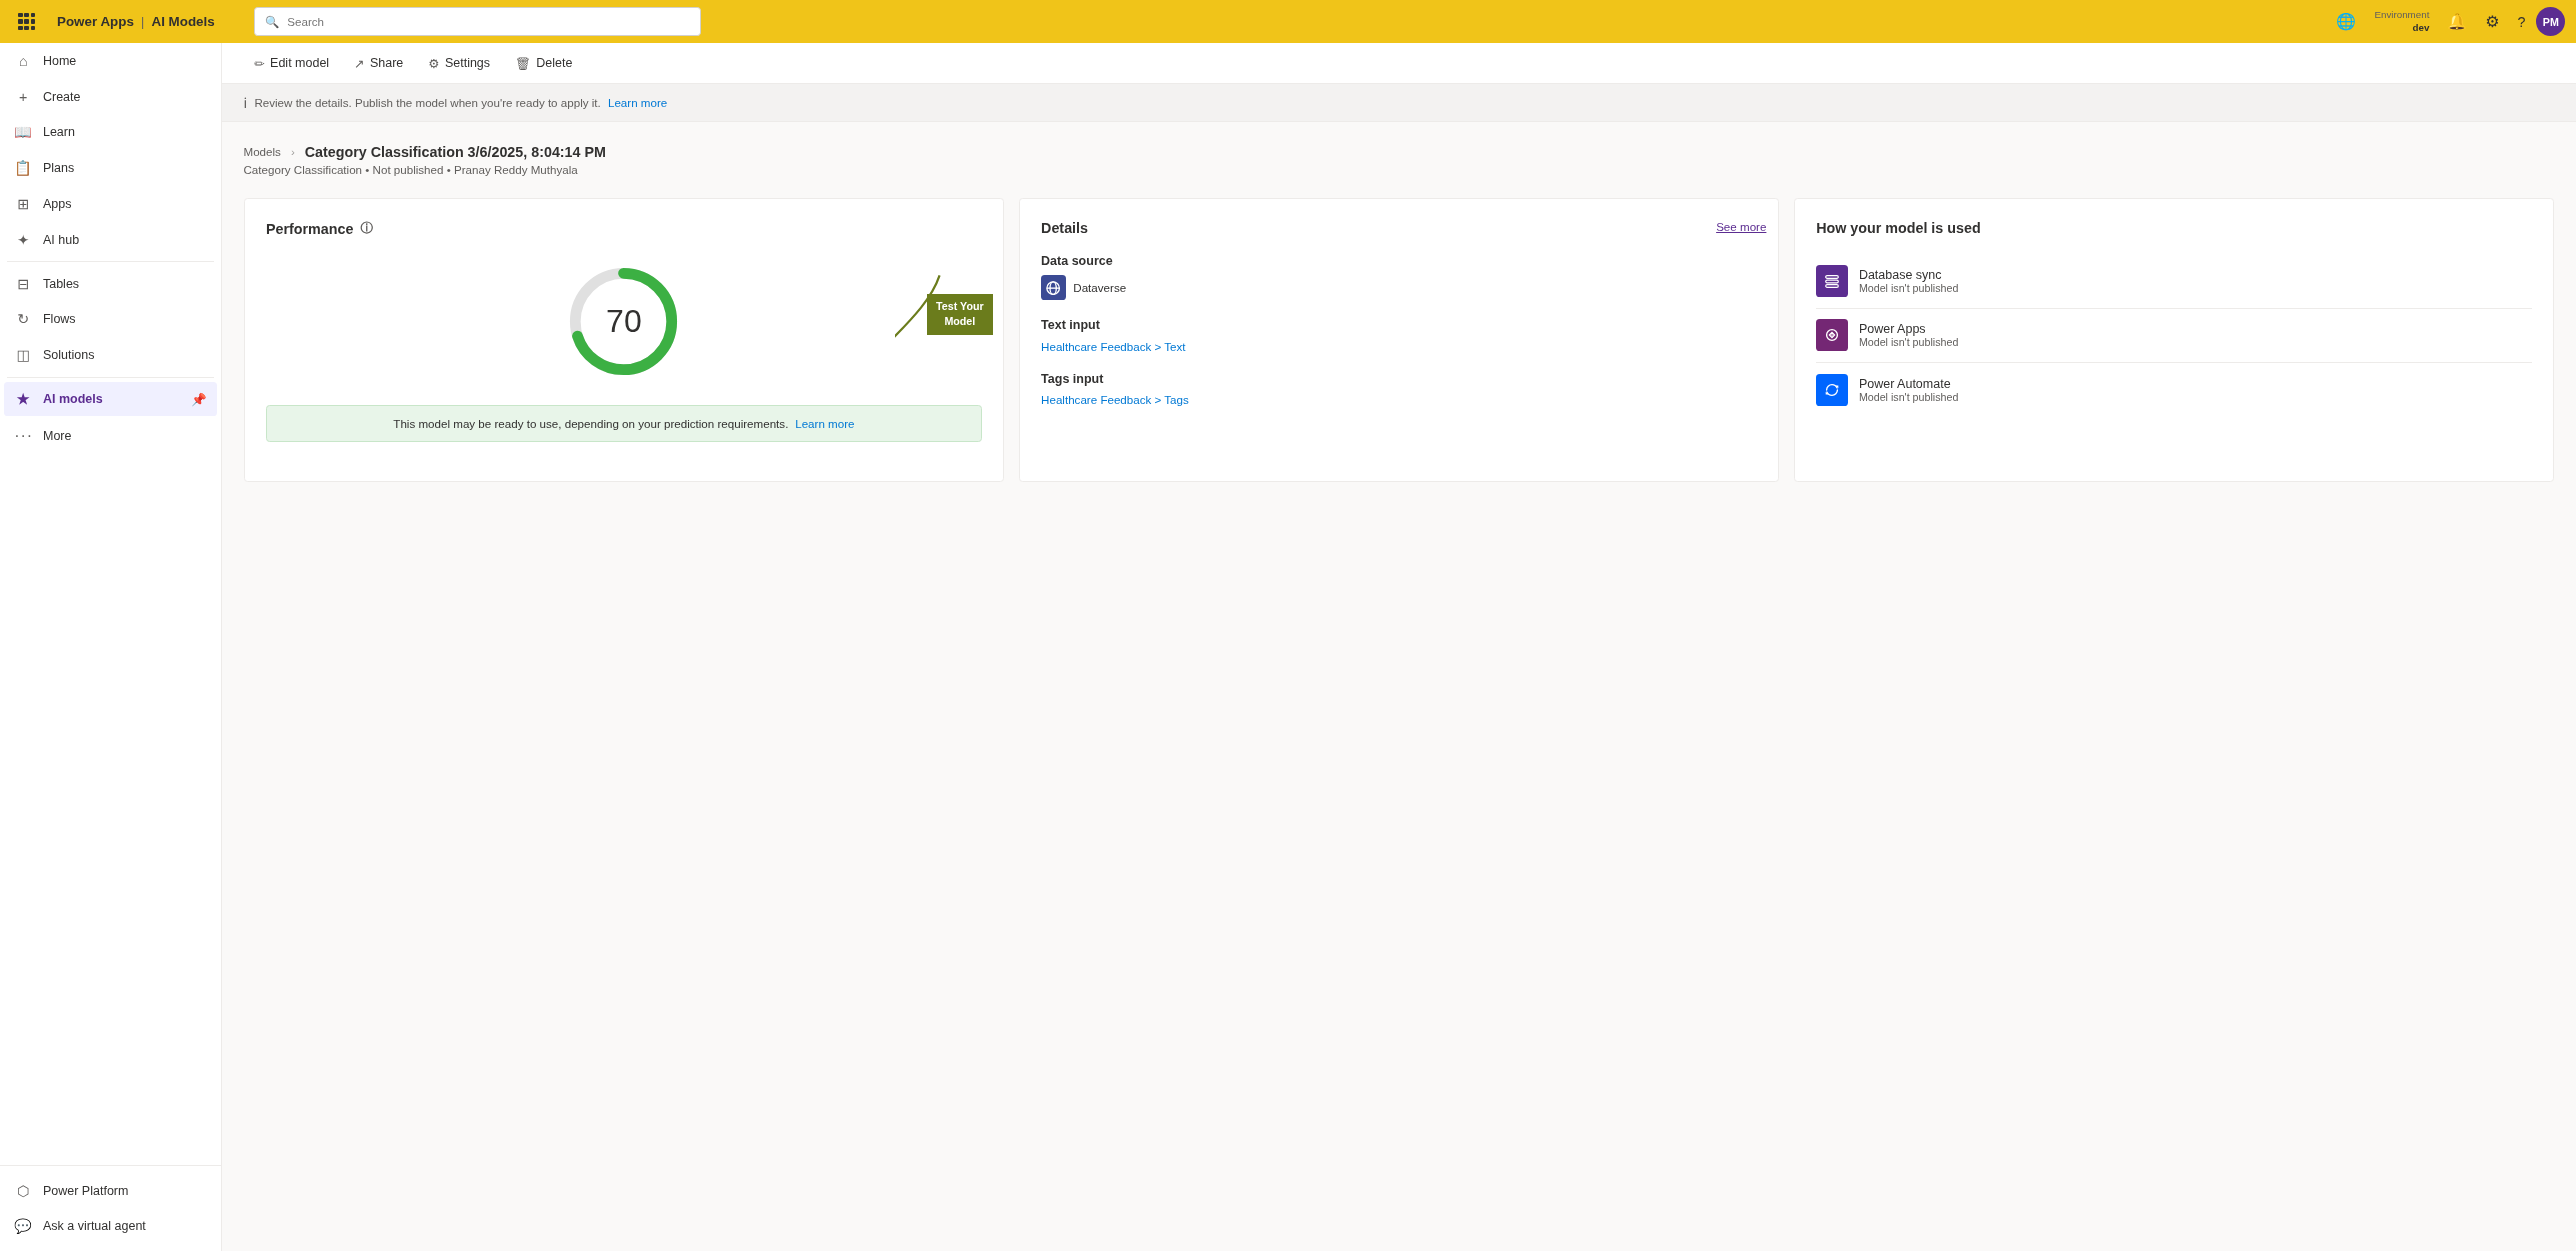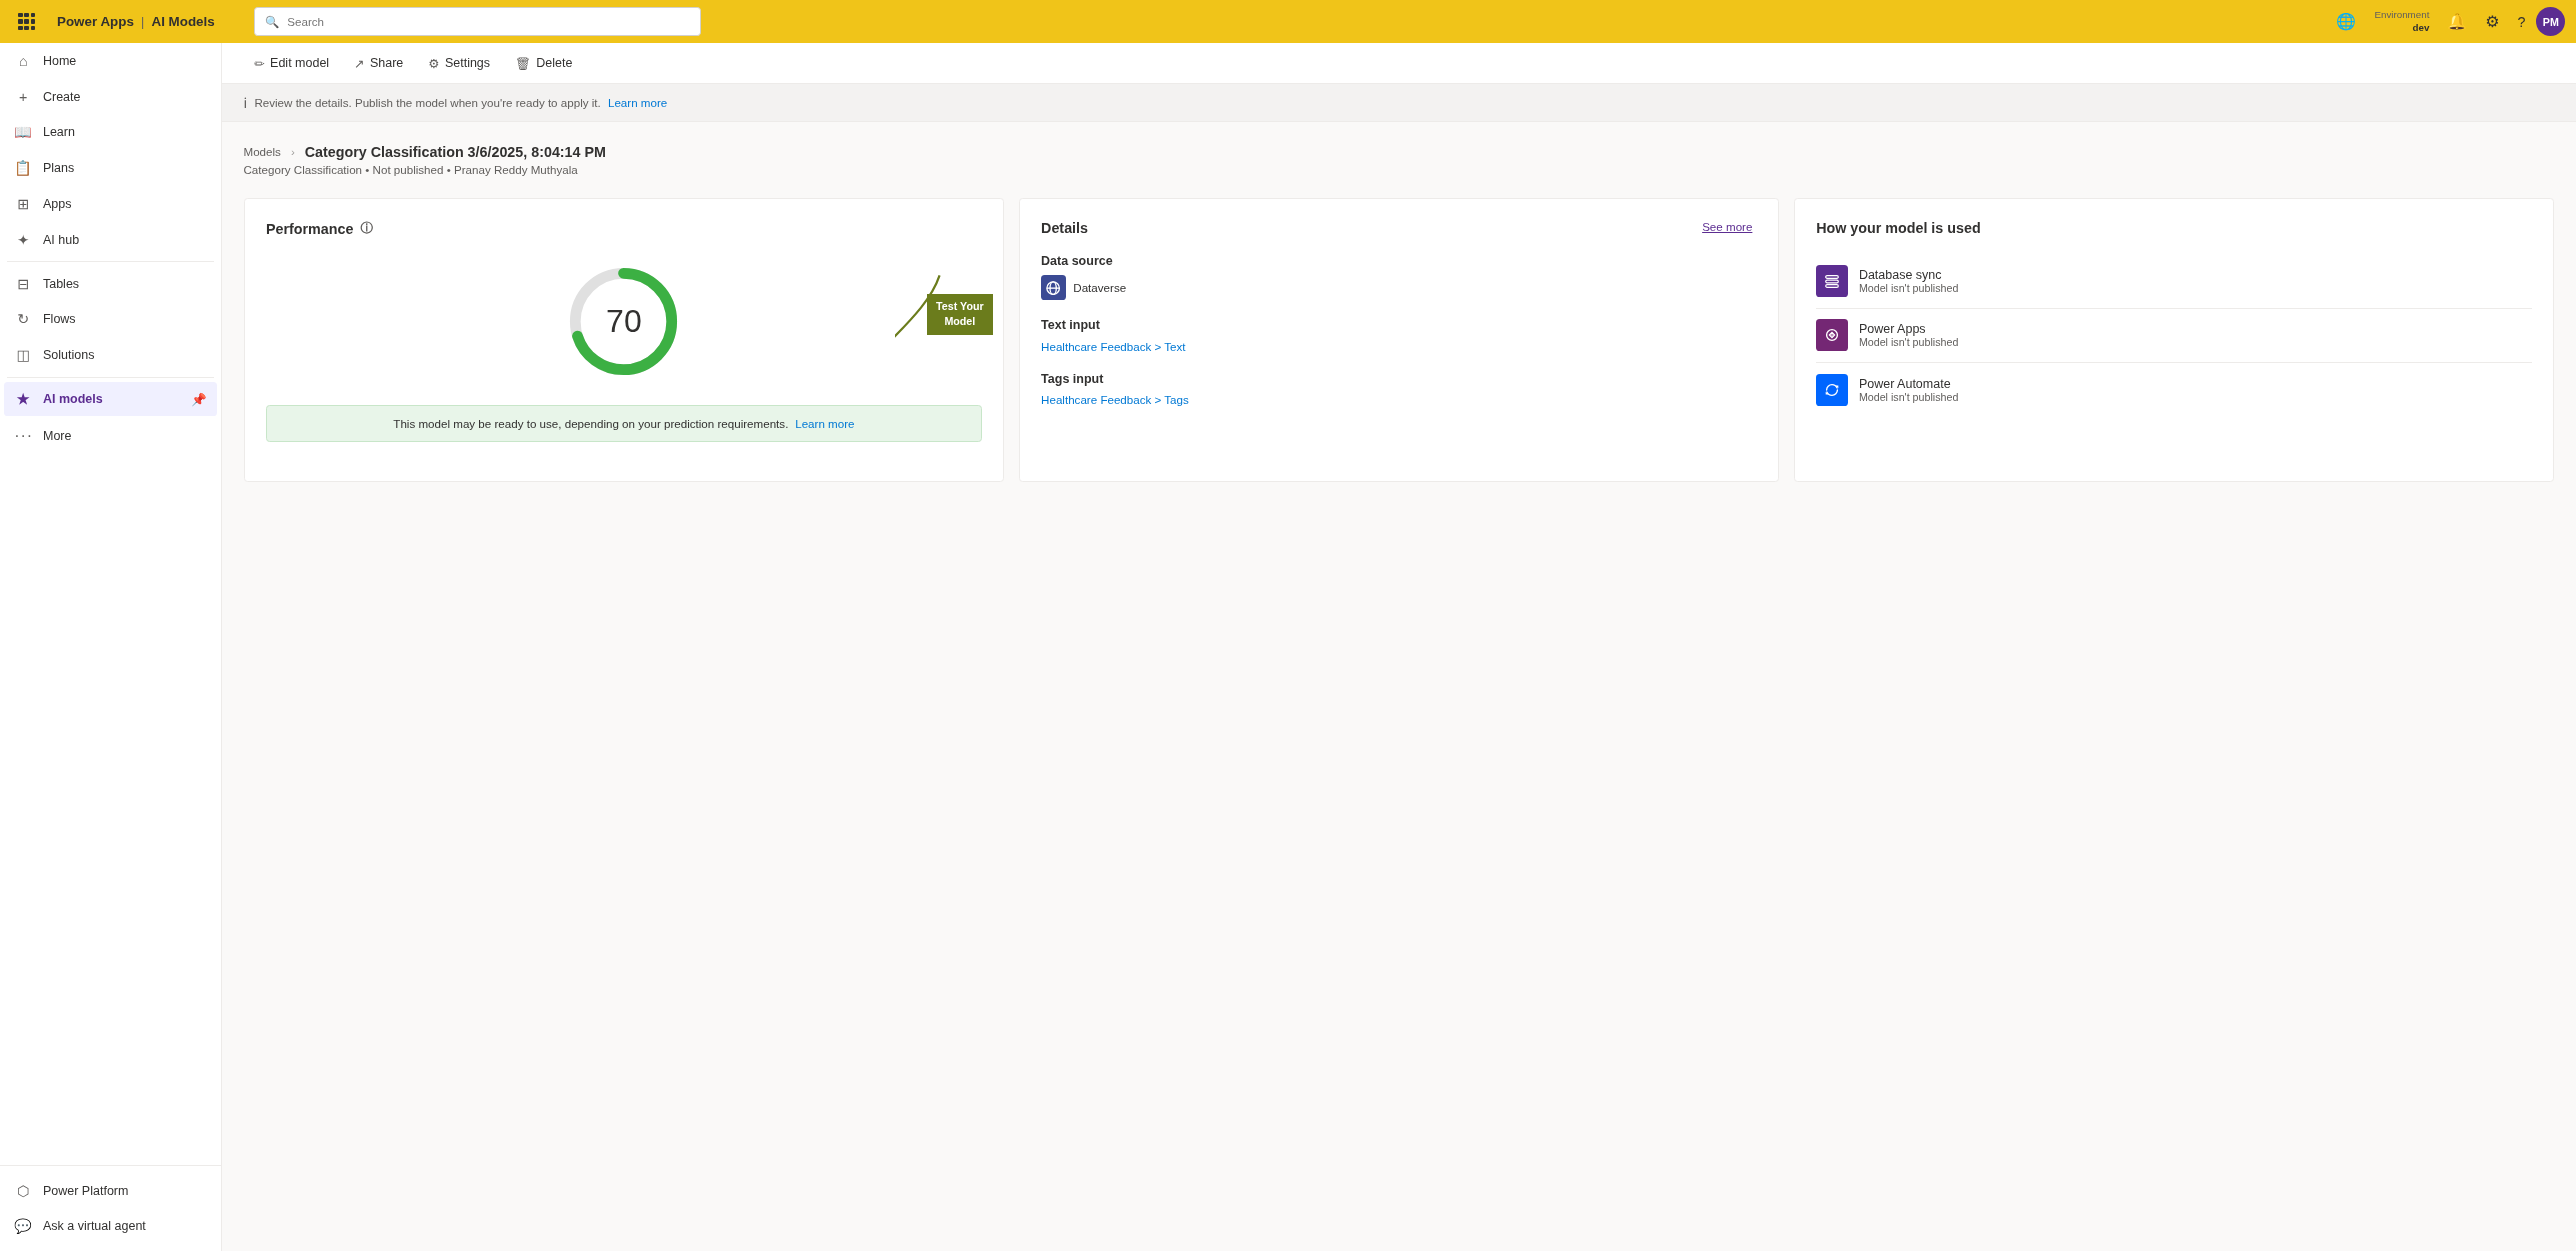--- a/index.html
+++ b/index.html
@@ -312,21 +312,21 @@
     .dataverse-icon-box {
       width: 25px; height: 25px;
       background: #3b4a94;
       border-radius: 3.6px;
       display: flex; align-items: center; justify-content: center;
       color: white; font-size: 12.5px;
     }
     .card-see-more {
       position: absolute;
       top: 21.5px;
-      right: 26px;
+      right: 12px;
       color: #5c2d91;
       font-size: 11.6px;
       cursor: pointer;
       font-weight: 500;
     }
 
     
     .usage-item {
       display: flex;
       align-items: center;

